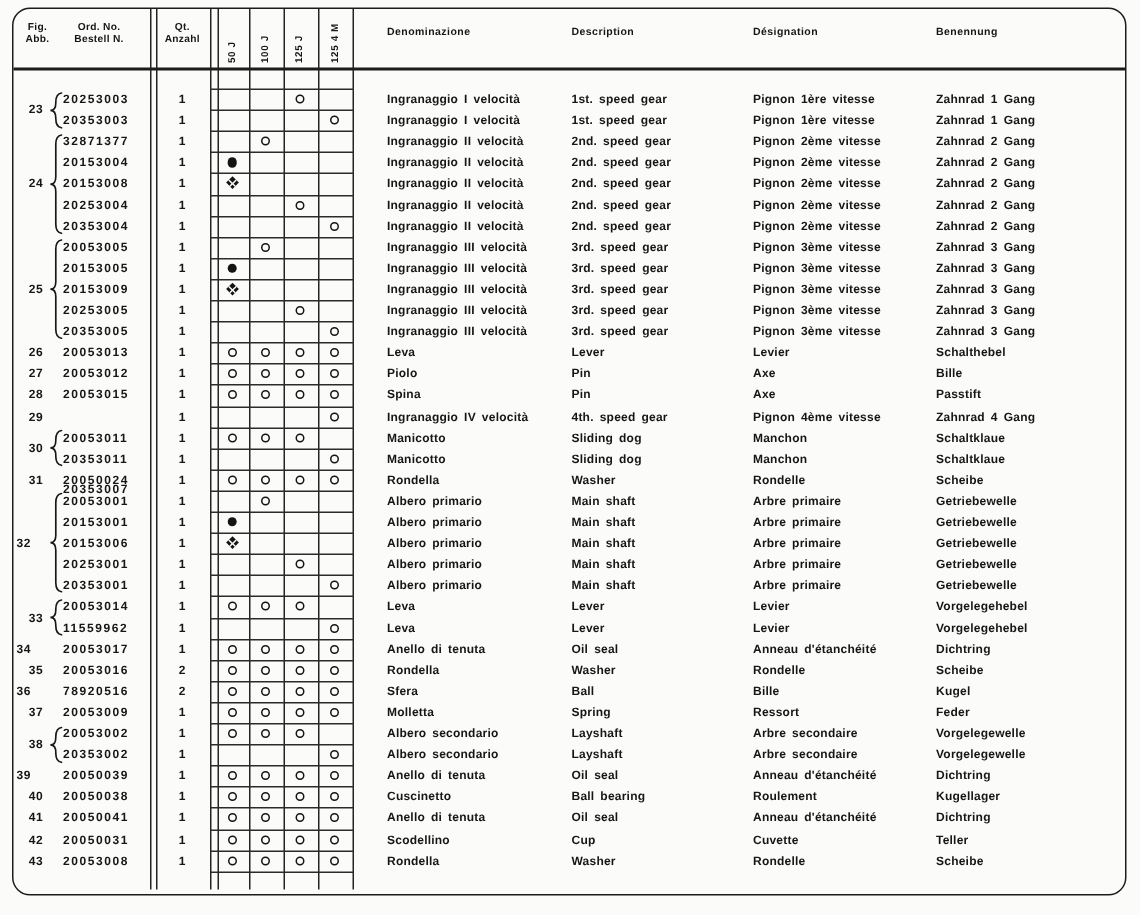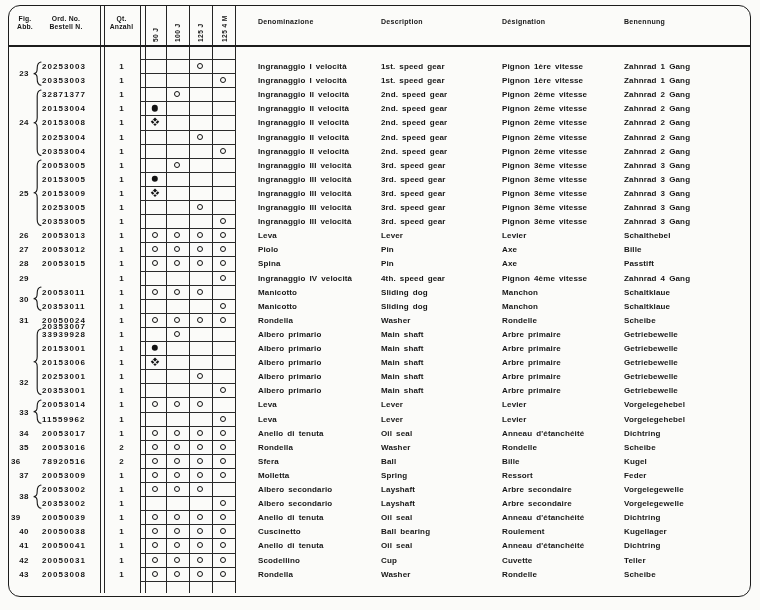--- a/index.html
+++ b/index.html
@@ -256,21 +256,21 @@
       <div class="cell ord" style="position: absolute; left: 42px; top: 319.85px;">20050024</div>
       <div class="cell" style="position: absolute; left: 103px; width: 37px; text-align: center; top: 319.85px;">1</div>
       <div class="mk mk-o" style="position: absolute; left: 155px; top: 319.85px;"></div>
       <div class="mk mk-o" style="position: absolute; left: 177px; top: 319.85px;"></div>
       <div class="mk mk-o" style="position: absolute; left: 200px; top: 319.85px;"></div>
       <div class="mk mk-o" style="position: absolute; left: 223.2px; top: 319.85px;"></div>
       <div class="cell" style="position: absolute; left: 258px; top: 319.85px;">Rondella</div>
       <div class="cell" style="position: absolute; left: 381px; top: 319.85px;">Washer</div>
       <div class="cell" style="position: absolute; left: 502px; top: 319.85px;">Rondelle</div>
       <div class="cell" style="position: absolute; left: 624px; top: 319.85px;">Scheibe</div>
-      <div class="cell ord" style="position: absolute; left: 42px; top: 333.95px;">33939928</div>
+      <div class="cell ord" style="position: absolute; left: 42px; top: 333.95px;">20053001</div>
       <div class="cell" style="position: absolute; left: 103px; width: 37px; text-align: center; top: 333.95px;">1</div>
       <div class="mk mk-o" style="position: absolute; left: 177px; top: 333.95px;"></div>
       <div class="cell" style="position: absolute; left: 258px; top: 333.95px;">Albero primario</div>
       <div class="cell" style="position: absolute; left: 381px; top: 333.95px;">Main shaft</div>
       <div class="cell" style="position: absolute; left: 502px; top: 333.95px;">Arbre primaire</div>
       <div class="cell" style="position: absolute; left: 624px; top: 333.95px;">Getriebewelle</div>
       <div class="cell ord" style="position: absolute; left: 42px; top: 348.05px;">20153001</div>
       <div class="cell" style="position: absolute; left: 103px; width: 37px; text-align: center; top: 348.05px;">1</div>
       <div class="mk mk-dot" style="position: absolute; left: 155px; top: 348.05px;"></div>
       <div class="cell" style="position: absolute; left: 258px; top: 348.05px;">Albero primario</div>
@@ -434,29 +434,29 @@
       </svg>
       <div class="cell fig" style="position: absolute; left: 11px; width: 26px; text-align: center; top: 235.25px;">26</div>
       <div class="cell fig" style="position: absolute; left: 11px; width: 26px; text-align: center; top: 249.35px;">27</div>
       <div class="cell fig" style="position: absolute; left: 11px; width: 26px; text-align: center; top: 263.45px;">28</div>
       <div class="cell fig" style="position: absolute; left: 11px; width: 26px; text-align: center; top: 277.55px;">29</div>
       <div class="cell fig" style="position: absolute; left: 11px; width: 26px; text-align: center; top: 298.7px;">30</div>
       <svg width="10" height="25.2" class="brace" style="left: 32px; top: 286.1px;">
         <path d="M9 1 Q5.2 1.6 5.2 7 L5.2 7.6 Q5.2 12.6 1.6 12.6 Q5.2 12.6 5.2 17.6 L5.2 18.2 Q5.2 23.599999999999998 9 24.2" fill="none" stroke="#161616" stroke-width="1.1" stroke-linecap="round"></path>
       </svg>
       <div class="cell fig" style="position: absolute; left: 11px; width: 26px; text-align: center; top: 319.85px;">31</div>
-      <div class="cell fig" style="position: absolute; left: 11px; width: 26px; text-align: center; top: 362.15px; margin-top: 20px;">32</div>
+      <div class="cell fig" style="position: absolute; left: 11px; width: 26px; top: 362.15px;">32</div>
       <svg width="10" height="67.5" class="brace" style="left: 32px; top: 328.4px;">
         <path d="M9 1 Q5.2 1.6 5.2 7 L5.2 28.75 Q5.2 33.75 1.6 33.75 Q5.2 33.75 5.2 38.75 L5.2 60.5 Q5.2 65.9 9 66.5" fill="none" stroke="#161616" stroke-width="1.1" stroke-linecap="round"></path>
       </svg>
       <div class="cell fig" style="position: absolute; left: 11px; width: 26px; text-align: center; top: 411.5px;">33</div>
       <svg width="10" height="25.2" class="brace" style="left: 32px; top: 398.9px;">
         <path d="M9 1 Q5.2 1.6 5.2 7 L5.2 7.6 Q5.2 12.6 1.6 12.6 Q5.2 12.6 5.2 17.6 L5.2 18.2 Q5.2 23.599999999999998 9 24.2" fill="none" stroke="#161616" stroke-width="1.1" stroke-linecap="round"></path>
       </svg>
-      <div class="cell fig" style="position: absolute; left: 11px; width: 26px; text-align: center; top: 432.65px;">34</div>
+      <div class="cell fig" style="position: absolute; left: 11px; width: 26px; text-align: left; top: 432.65px;">34</div>
       <div class="cell fig" style="position: absolute; left: 11px; width: 26px; text-align: center; top: 446.75px;">35</div>
       <div class="cell fig" style="position: absolute; left: 11px; width: 26px; text-align: left; top: 460.85px;">36</div>
       <div class="cell fig" style="position: absolute; left: 11px; width: 26px; text-align: center; top: 474.95px;">37</div>
       <div class="cell fig" style="position: absolute; left: 11px; width: 26px; text-align: center; top: 496.1px;">38</div>
       <svg width="10" height="25.2" class="brace" style="left: 32px; top: 483.5px;">
         <path d="M9 1 Q5.2 1.6 5.2 7 L5.2 7.6 Q5.2 12.6 1.6 12.6 Q5.2 12.6 5.2 17.6 L5.2 18.2 Q5.2 23.599999999999998 9 24.2" fill="none" stroke="#161616" stroke-width="1.1" stroke-linecap="round"></path>
       </svg>
       <div class="cell fig" style="position: absolute; left: 11px; width: 26px; text-align: left; top: 517.25px;">39</div>
       <div class="cell fig" style="position: absolute; left: 11px; width: 26px; text-align: center; top: 531.35px;">40</div>
       <div class="cell fig" style="position: absolute; left: 11px; width: 26px; text-align: center; top: 545.45px;">41</div>

